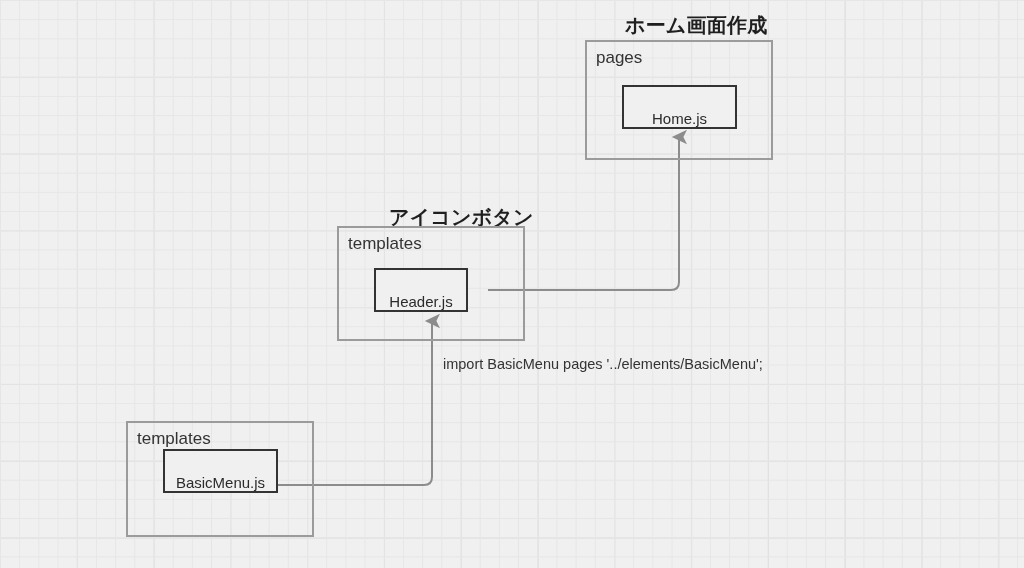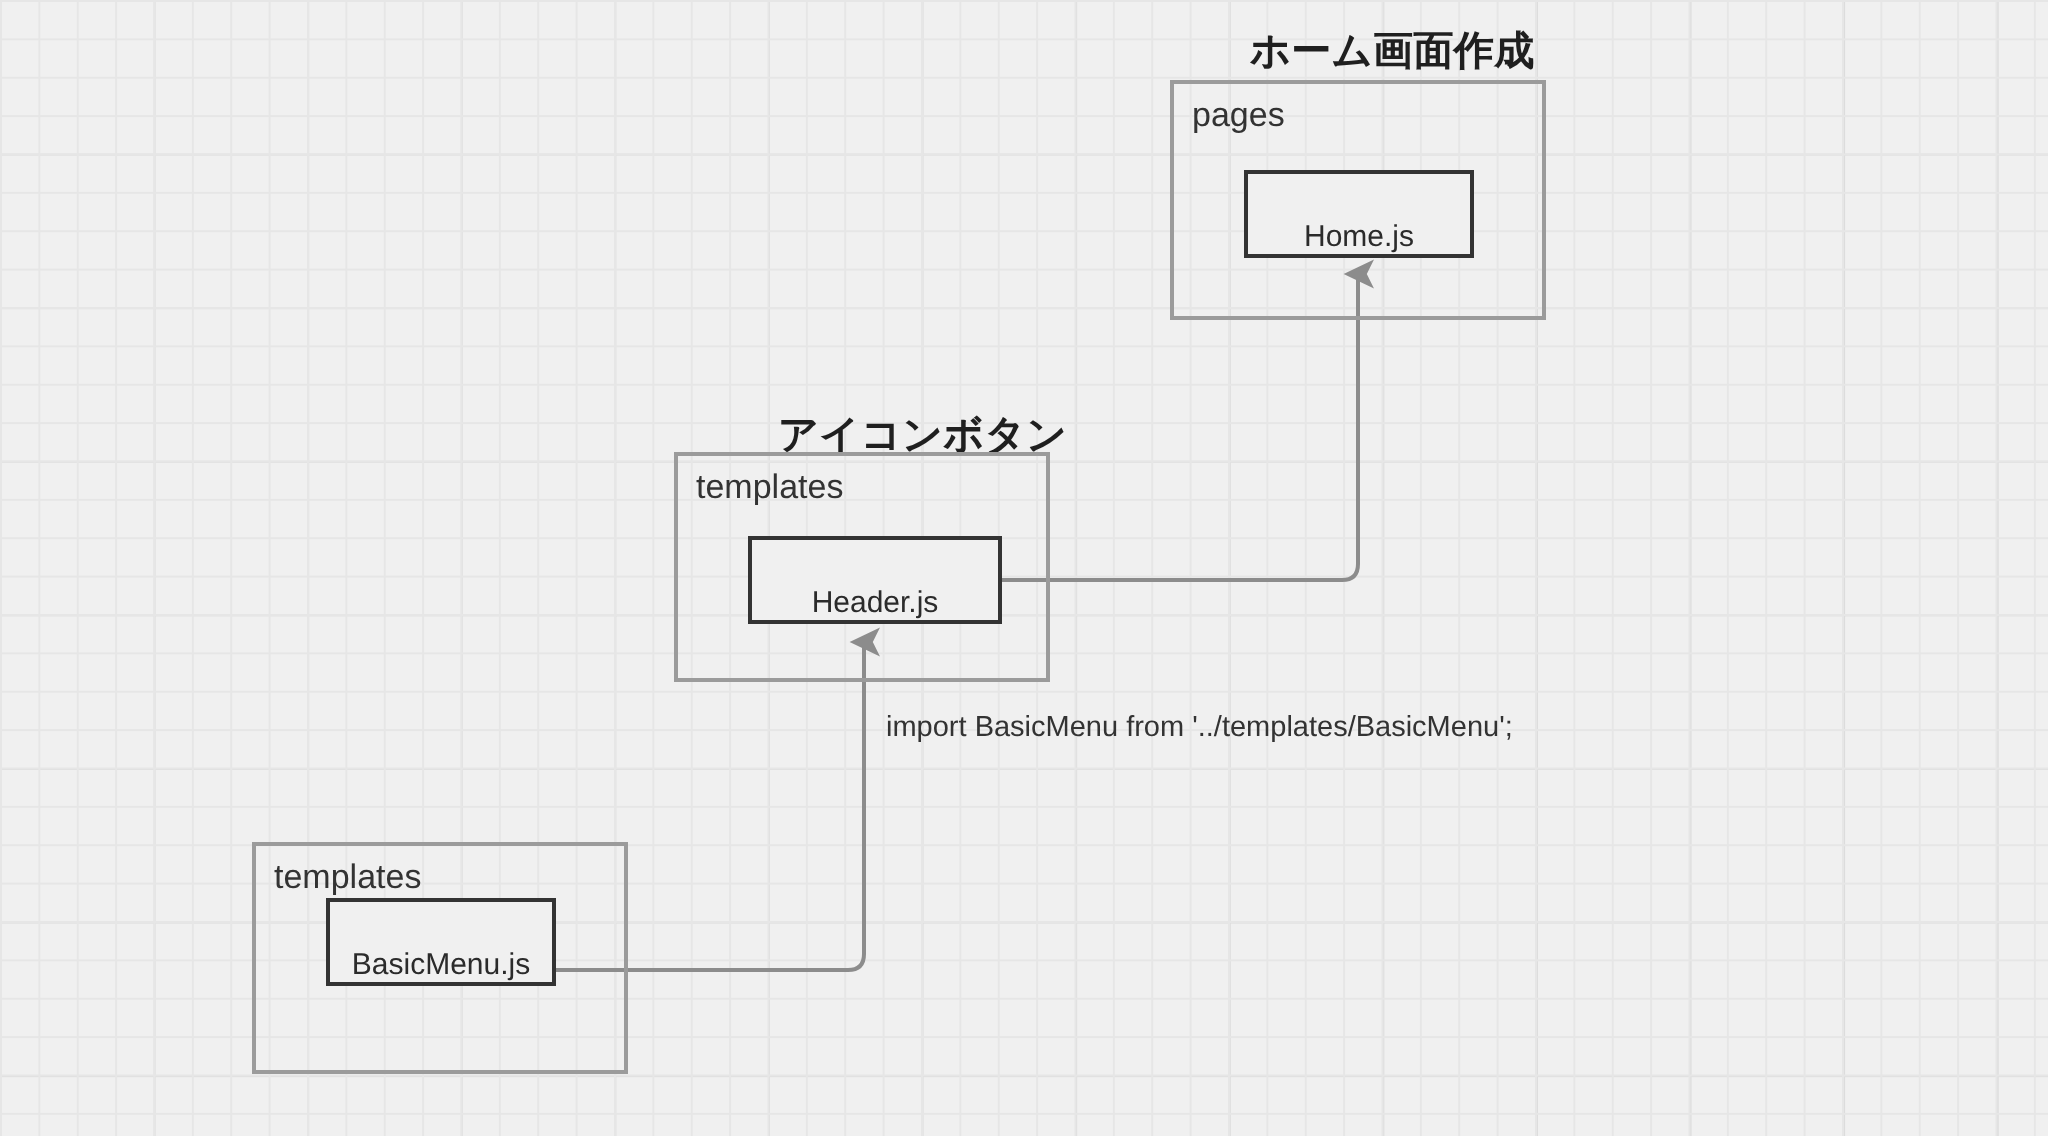--- a/index.html
+++ b/index.html
@@ -117,29 +117,29 @@
   <div class="node-box" style="left:622px; top:85px; width:115px; height:44px;">
     <span class="node-label">Home.js</span>
   </div>
 
   <div class="section-title" style="left:389px; top:204px;">アイコンボタン</div>
 
   <div class="group-box" style="left:337px; top:226px; width:188px; height:115px;">
     <span class="group-label">templates</span>
   </div>
 
-  <div class="node-box" style="left:374px; top:268px; width:127px; height:44px;">
+  <div class="node-box" style="left:374px; top:268px; width:94px; height:44px;">
     <span class="node-label">Header.js</span>
   </div>
 
 
   <div class="group-box" style="left:126px; top:421px; width:188px; height:116px;">
     <span class="group-label">templates</span>
   </div>
 
   <div class="node-box" style="left:163px; top:449px; width:115px; height:44px;">
     <span class="node-label">BasicMenu.js</span>
   </div>
 
 
-  <div class="edge-label" style="left:443px; top:356px;">import BasicMenu from '../templates/BasicMenu';</div>
+  <div class="edge-label" style="left:443px; top:356px;">import BasicMenu pages '../elements/BasicMenu';</div>
 
 </div>
 
 </body></html>

